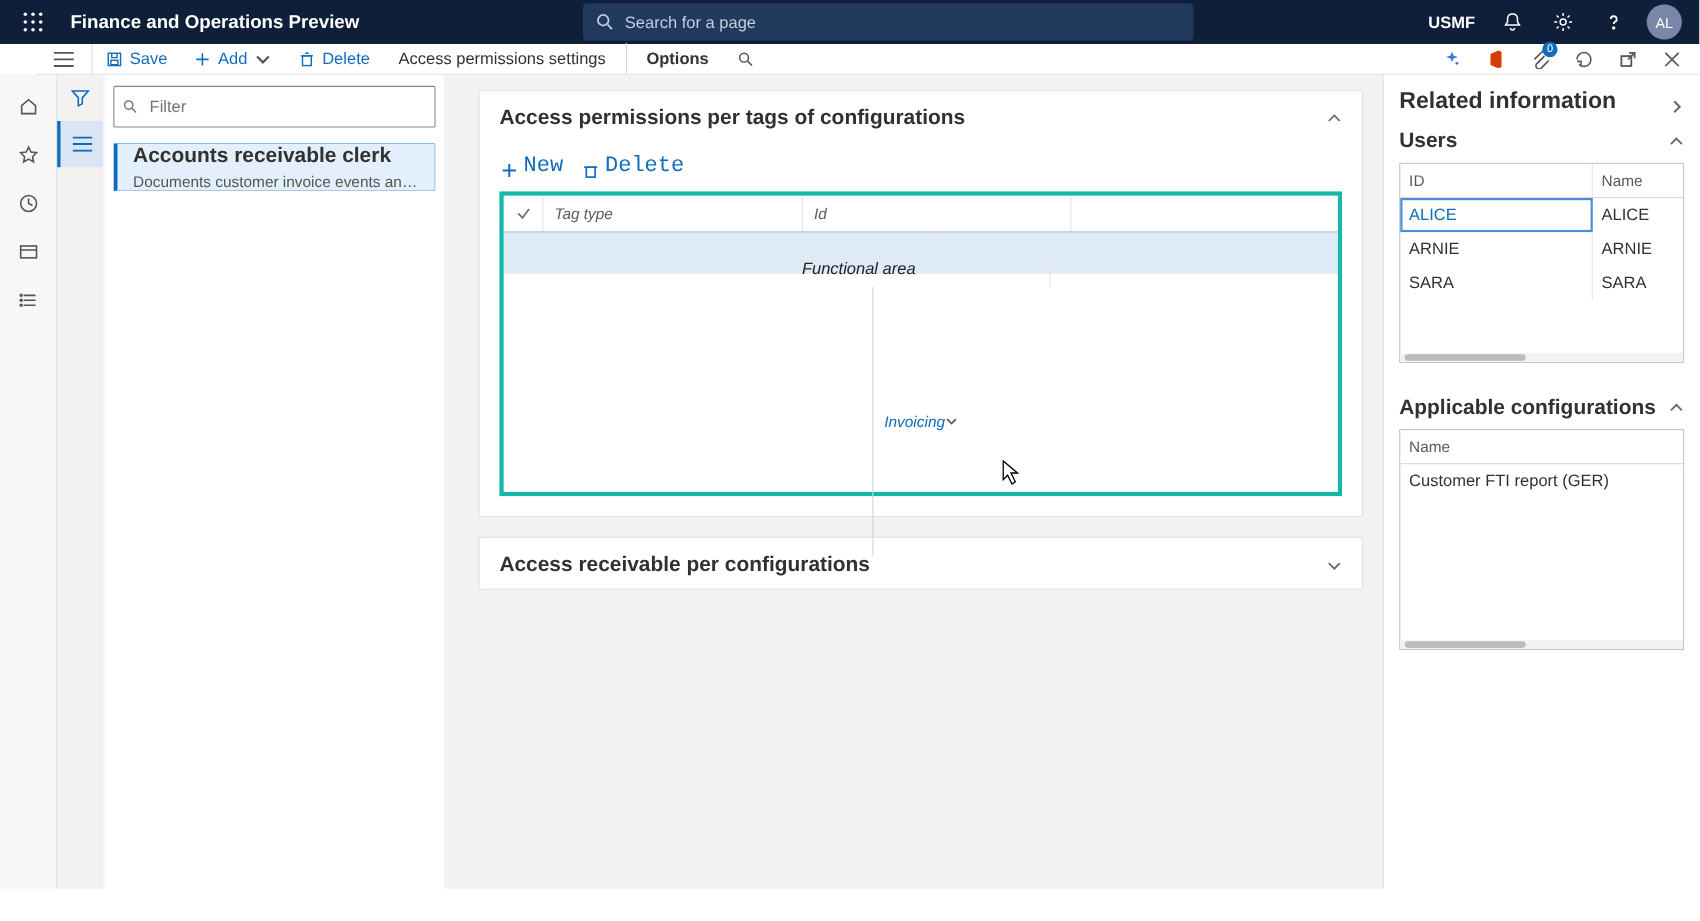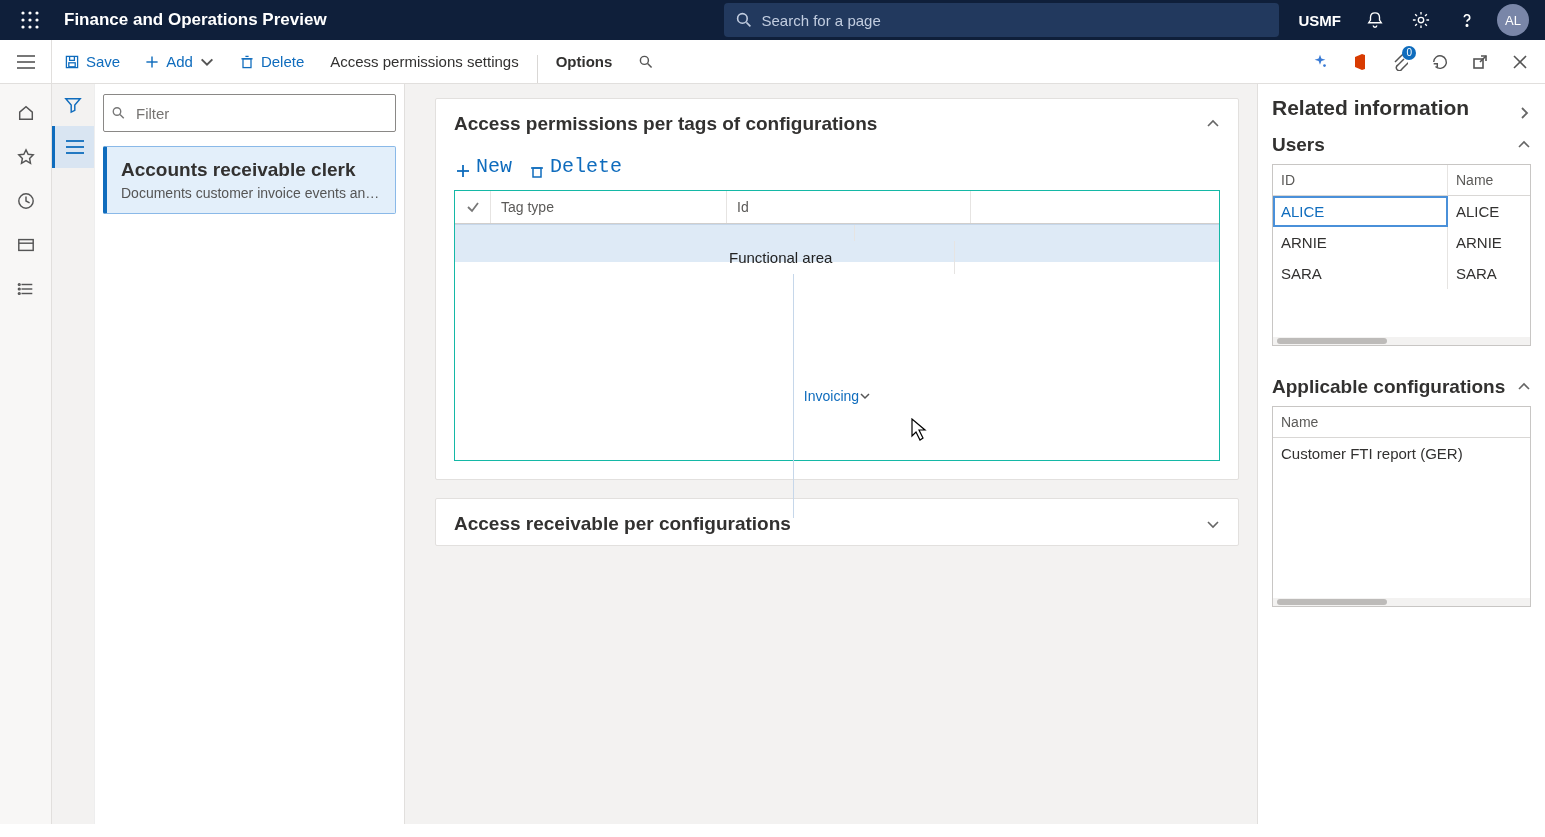--- a/index.html
+++ b/index.html
@@ -6,39 +6,40 @@
   html, body { height: 100%; font-family: "Segoe UI", Arial, sans-serif; font-size: 14px; color: #323130; background: #fff; overflow: hidden; }
 
   
   .topbar {
     height: 40px; background: #0f1f3a; color: #fff;
     display: flex; align-items: center; padding: 0 10px;
     gap: 10px;
   }
   .waffle { width: 40px; height: 40px; display:flex; align-items:center; justify-content:center; cursor:pointer;}
   .app-title { font-size: 17px; font-weight: 600; margin-left: 4px; white-space:nowrap;}
-  .search-wrap { flex:1; display:flex; justify-content:flex-end; }
+  .search-wrap { flex:1; display:flex; justify-content:center; }
   .search-box {
     width: 555px; height: 34px; background: #22395e; border-radius: 4px;
     display:flex; align-items:center; padding: 0 12px; gap:10px; color:#c9d4e4;
   }
   .search-box input {
     flex:1; background:transparent; border:none; outline:none; color:#fff; font-size:15px;
   }
   .search-box input::placeholder { color: #c2cde0; }
   .top-right { display:flex; align-items:center; gap:2px; margin-left:auto;}
   .top-btn { width: 44px; height: 44px; display:flex; align-items:center; justify-content:center; cursor:pointer; color:#fff;}
   .company-label { font-size:15px; font-weight:600; padding:0 10px; }
   .avatar { width:32px; height:32px; border-radius:50%; background:#7986a8; display:flex; align-items:center; justify-content:center; font-size:13px; color:#fff; margin:0 6px;}
 
   
   .cmdbar {
-    height: 44px; border-bottom: 1px solid #e1dfdd; background:#fff;
+    height: 28px; border-bottom: 1px solid #e1dfdd; background:#fff;
     display:flex; align-items:flex-end; padding:0;
     color:#323130;
+    margin-left:32px;
   }
   .cmd-left { width:52px; height:100%; display:flex; align-items:center; justify-content:center; border-right:1px solid #e1dfdd;}
   .hamburger { width:20px; cursor:pointer;}
   .cmd-btn { display:flex; align-items:center; gap:6px; padding:0 12px; height:100%; cursor:pointer; color:#323130; font-size:15px;}
   .cmd-btn.blue { color:#0f6cbd;}
   .cmd-btn svg { width:16px; height:16px;}
   .cmd-sep { width:1px; height:28px; background:#d9d7d5; margin:0 4px;}
   .cmd-text { padding:0 14px; height:100%; display:flex; align-items:center; font-size:15px; cursor:pointer;}
   .cmd-text.active { font-weight:600;}
   .cmd-right { margin-left:auto; display:flex; align-items:center; height:100%; gap:2px; padding-right:6px;}
@@ -62,36 +63,36 @@
   .filter-input { position:relative; margin-bottom:14px;}
   .filter-input input {
     width:100%; height:38px; border:1px solid #8a8886; border-radius:2px;
     padding:0 10px 0 32px; font-size:15px; outline:none;
   }
   .filter-input input::placeholder{ color:#767472;}
   .filter-input .icon { position:absolute; left:8px; top:50%; transform:translateY(-50%); color:#555;}
 
   .list-item {
     border:1px solid #8ab9e8; background:#e3effa; border-left:4px solid #0f6cbd;
-    border-radius:2px; padding:12px 14px; cursor:pointer;
+    border-radius:2px; padding:0 14px; cursor:pointer;
   }
   .list-item h3 { font-size:19px; font-weight:600; margin-bottom:4px;}
   .list-item p { font-size:14px; color:#555; white-space:nowrap; overflow:hidden; text-overflow:ellipsis;}
 
   
   .center { flex:1; background:#f3f2f1; overflow:auto; padding:14px 18px 0 30px;}
   .breadcrumb { font-size:15px; color:#4a4946; margin-bottom:14px; padding-left:4px;}
   .card { background:#fff; border:1px solid #e2e0de; border-radius:2px; margin-bottom:18px;}
   .card-hdr { display:flex; align-items:center; justify-content:space-between; padding:14px 18px 10px 18px; cursor:pointer;}
   .card-hdr h2 { font-size:19px; font-weight:600;}
   .chev { color:#666;}
   .card-tools { display:flex; gap:6px; padding:4px 14px 6px;}
   .tool-link { display:flex; align-items:flex-end; gap:6px; color:#0f6cbd; padding:6px 6px; font-size:20px; cursor:pointer;font-family:Liberation Mono, monospace;}
   .card-body { padding:0 18px 18px 18px;}
-  .grid { border:1px solid #14b8a6; }
+  .grid { border:4px solid #14b8a6;font-style:italic; }
   .grid-head { display:flex; background:#fff; border-bottom:1px solid #d0cecc;}
   .gcell { padding:8px 10px; font-size:14px; color:#5b5a58; border-right:1px solid #e6e4e2;}
   .gcell:last-child { border-right:none;}
   .col-check{ width:36px; display:flex; align-items:center; justify-content:center;}
   .col-a{ width:236px;}
   .col-b{ flex:0 0 244px;}
   .col-spacer{flex:1;}
   .grid-row { display:flex; background:#deeaf6; border-top:1px solid #c6d7ea; height:38px; align-items:center;flex-direction:column;}
   .grid-row .gcell { color:#222; font-size:15px;}
   .sel-cell { flex:0 0 244px; display:flex; align-items:center; justify-content:space-between; padding:0 10px; color:#0f6cbd; border-left:1px solid #c6d7ea;}

